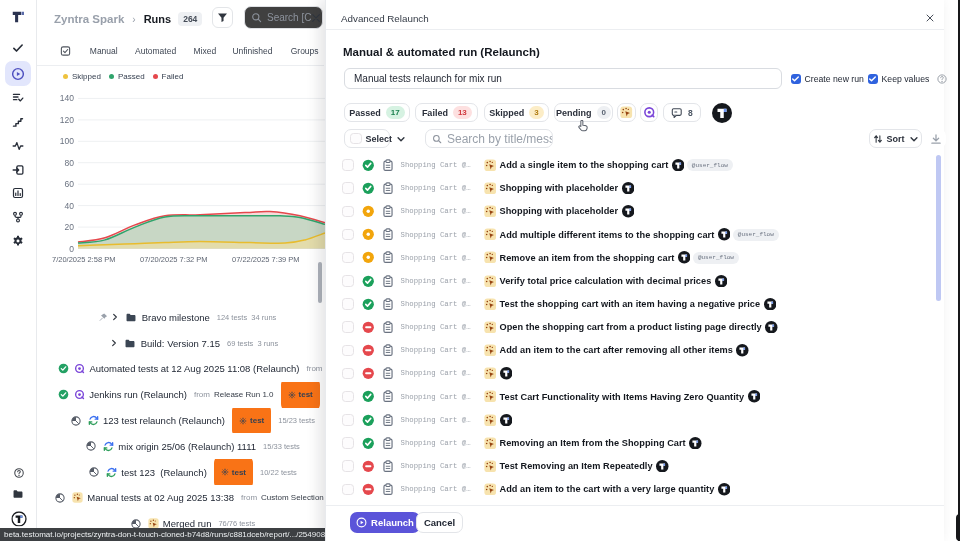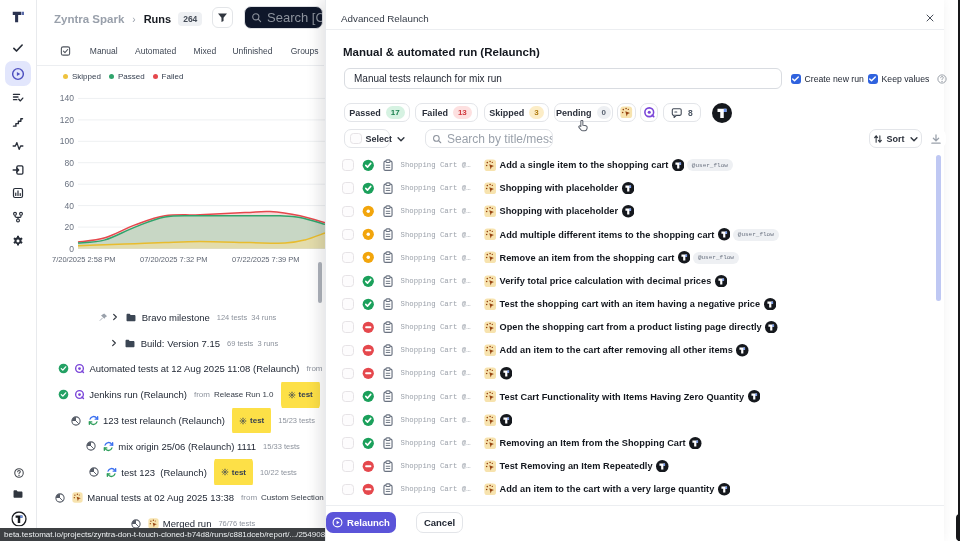--- a/index.html
+++ b/index.html
@@ -15,39 +15,39 @@
 .crumb-sep { color:#99a0ab; font-size:10px; margin:0 8px; }
 .crumb-cur { color:#171b22; font-size:11px; font-weight:700; }
 .badge264 { display:inline-block; background:#eef0f3; color:#454c57;
   font-size:8.5px; font-weight:700; border-radius:4px; padding:2px 5px;
   margin-left:7px; position:relative; top:-1px;}
 #funnelbtn { position:absolute; left:175px; top:7px; width:21px; height:21px;
   border:1px solid #e3e5e8; border-radius:6px; display:flex;
   align-items:center; justify-content:center; background:#fff;}
 #topsearch { position:absolute; left:207px; top:6px; width:79px; height:23px;
   border:1px solid #dfe1e5; border-radius:7px; display:flex; align-items:center;
-  padding:0 6px; color:#8d939d; font-size:13px; background:#0f172a; white-space:nowrap; overflow:hidden;}
+  padding:0 6px; color:#8d939d; font-size:10px; background:#404040; white-space:nowrap; overflow:hidden;}
 #tabs { position:absolute; left:37px; top:36px; width:287px; height:30px;
   background:#fff; border-bottom:1px solid #eceef1; font-size:8.5px; color:#3f4754; }
 #tabs span, #tabs svg { position:absolute; top:15px; transform:translateY(-50%); }
 #legend { position:absolute; left:63px; top:72px; font-size:8px; color:#374151;
   display:flex; align-items:center; }
 .ldot { width:5px; height:5px; border-radius:50%; display:inline-block;
   margin-right:4px; }
 #chart { position:absolute; left:37px; top:85px; }
 .xlab { position:absolute; top:255px; font-size:7.5px; color:#5f6673;
   white-space:nowrap;}
 #mainscroll { position:absolute; left:318px; top:262px; width:4px; height:41px;
   background:#aeb3bb; border-radius:2px; }
 #tree { position:absolute; left:37px; top:304.5px; width:288px; }
 .trow { position:relative; height:25.8px; display:flex; align-items:center;
   white-space:nowrap; overflow:hidden;justify-content:center; }
 .trow .ttl { font-size:9.5px; color:#1c2330; margin-right:7px; }
 .trow .meta { font-size:7.5px; color:#8d939d; }
-.pill { display:inline-flex; align-items:center; gap:3px; background:#fde047;
+.pill { display:inline-flex; align-items:center; gap:3px; background:#f97316;
   border-radius:8px; padding:13px 7px; font-size:8px; color:#374151;
   font-weight:700; margin-right:7px; }
 .fromtx { font-size:8px; color:#8d939d; margin-right:4px; }
 .fromb { font-size:8px; color:#343b46; font-weight:400; margin-right:7px; }
 #statusbar { position:absolute; left:0; top:528px; width:330px; height:13px;
   background:#3d4043; color:#eef1f3; font-size:8px; display:flex;
   align-items:center; padding-left:4px; z-index:3; white-space:nowrap; overflow:hidden;}
 #modal { position:absolute; left:325px; top:0; width:619px; height:541px;
   background:#fff; z-index:5; box-shadow:-5px 0 14px rgba(15,18,25,.12);
   border-left:1px solid #e8eaed; }
@@ -96,21 +96,21 @@
 .spark { margin-right:3.5px; flex:none; display:flex;}
 .mtl { font-size:9.2px; font-weight:700; color:#14181f; margin-right:3.5px;
   letter-spacing:0.05px;}
 .tcirc { flex:none; }
 .uflow { margin-left:2.5px; background:#eef0f3; border-radius:7px; padding:2.5px 5px;
   font-size:6px; color:#6a7280; font-family:"Liberation Mono",monospace; }
 #mscroll { position:absolute; left:610px; top:155px; width:5px; height:146px;
   background:#bfc8f3; border-radius:2.5px; }
 #mfoot { position:absolute; left:0; top:505px; width:100%; height:36px;
   border-top:1px solid #eceef1; background:#fff;}
-#relbtn { position:absolute; left:0; top:6px; width:70px; height:21px;
+#relbtn { position:absolute; left:24px; top:6px; width:70px; height:21px;
   background:#5b54d9; border-radius:7px; color:#fff; font-size:9.5px;
   font-weight:700; display:flex; align-items:center; justify-content:center; gap:4px;}
 #canbtn { position:absolute; left:90px; top:6px; width:47px; height:21px;
   border:1px solid #e3e5e9; border-radius:7px; color:#222834; font-size:9.5px;
   font-weight:700; display:flex; align-items:center; justify-content:center;
   background:#fff;}
 #rightedge { position:absolute; right:0; top:0; width:2px; height:541px;
   background:#17181a; z-index:9; }
 #rightblob { position:absolute; right:0; top:514px; width:4px; height:27px;
   background:#17181a; border-radius:9px 0 0 9px; z-index:9;}

